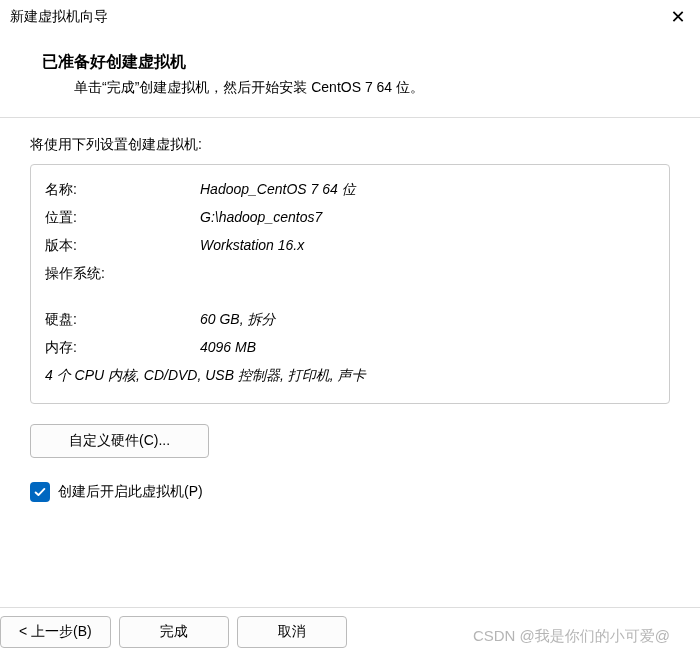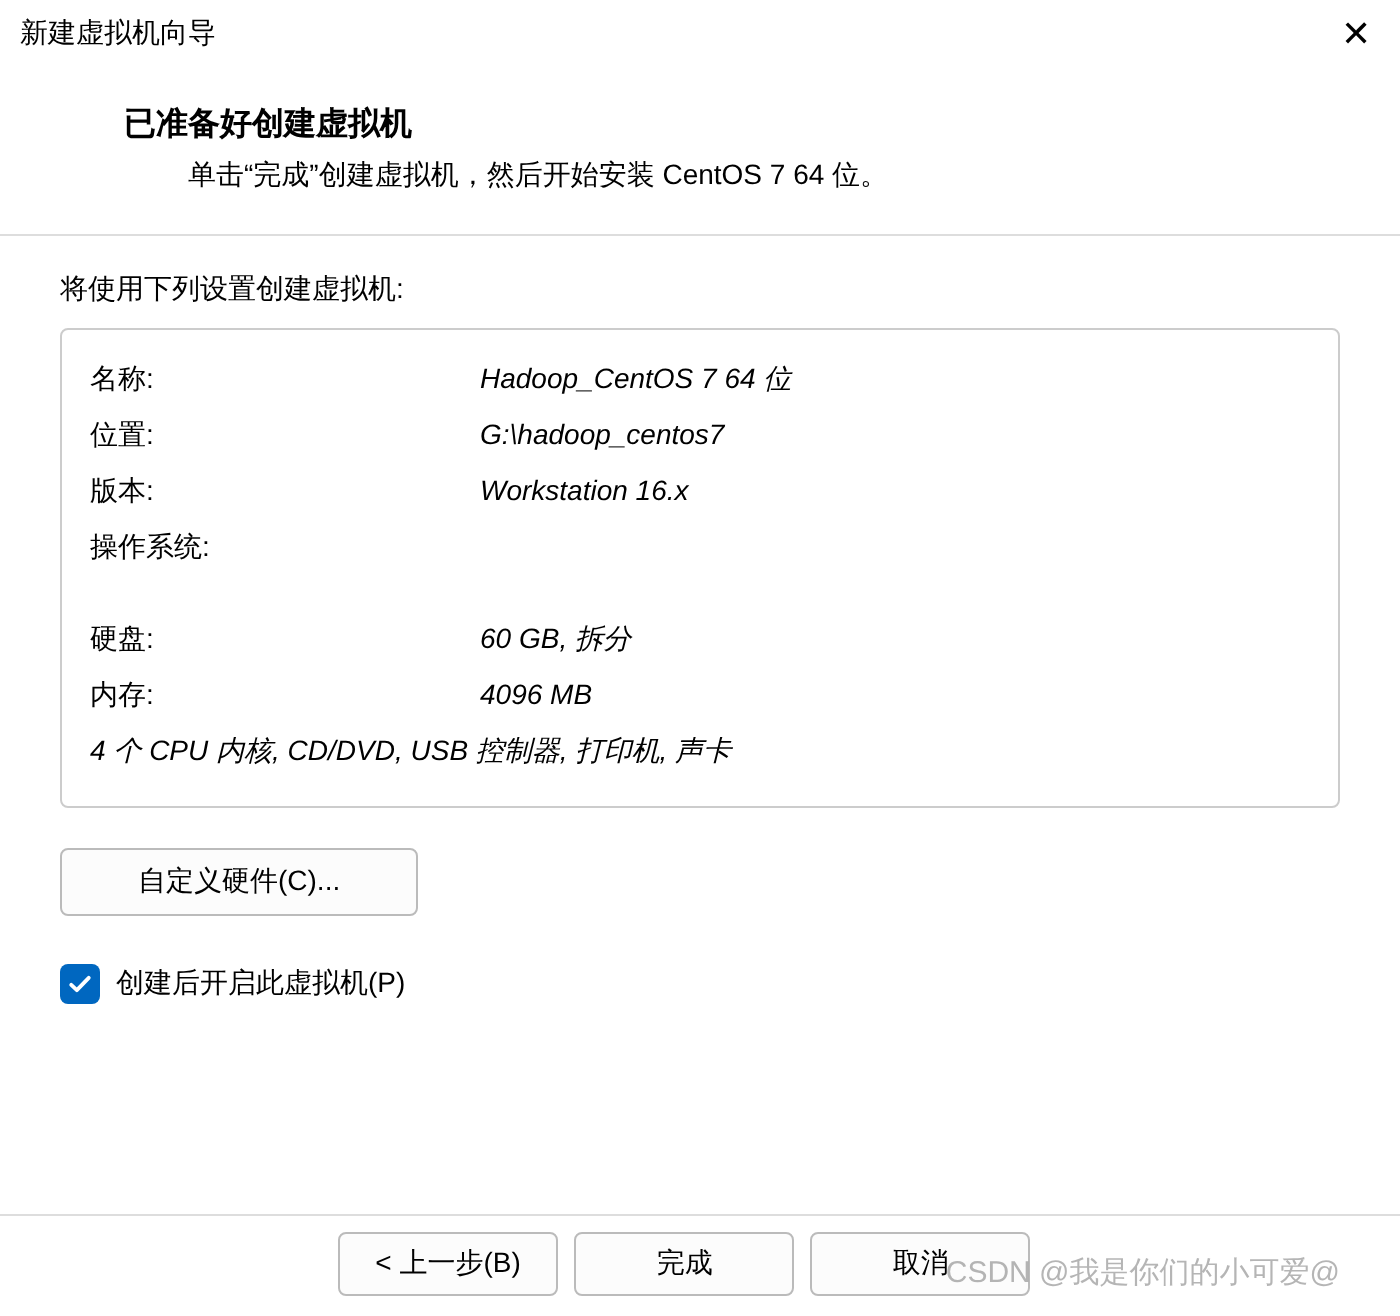--- a/index.html
+++ b/index.html
@@ -23,21 +23,20 @@
   }
   .titlebar .title { font-size: 14px; }
   .titlebar .close {
     font-size: 18px;
     cursor: pointer;
     width: 20px;
     text-align: center;
   }
   .header {
     padding: 20px 40px 14px 42px;
-    margin-left: 20px;
   }
   .header .heading {
     font-size: 16px;
     font-weight: bold;
   }
   .header .sub {
     padding: 6px 0 0 32px;
     font-size: 14px;
   }
   .hr {
@@ -53,21 +52,20 @@
     margin: 0 30px;
     border: 1px solid #ccc;
     border-radius: 4px;
     padding: 10px 14px 14px 14px;
   }
   .row {
     display: flex;
     padding: 3px 0;
     font-size: 14px;
     line-height: 22px;
-    gap: 40px;
   }
   .row .label { width: 155px; flex-shrink: 0; }
   .row .value { flex: 1; font-style: italic; }
   .gap { height: 18px; }
   .customize-btn {
     margin: 20px 0 0 30px;
     border: 1px solid #bbb;
     border-radius: 4px;
     background: #fcfcfc;
     padding: 7px 38px;
@@ -92,21 +90,21 @@
     cursor: pointer;
   }
   .checkbox svg { width: 14px; height: 14px; }
   .footer {
     position: absolute;
     bottom: 0;
     left: 0;
     right: 0;
     border-top: 1px solid #ddd;
     display: flex;
-    justify-content: center;
+    justify-content: flex-start;
     align-items: center;
     padding: 8px 16px 10px 0;
     gap: 8px;
   }
   .footer button, .footer .btn {
     border: 1px solid #bbb;
     border-radius: 4px;
     background: #fcfcfc;
     padding: 6px 18px;
     font-size: 14px;

